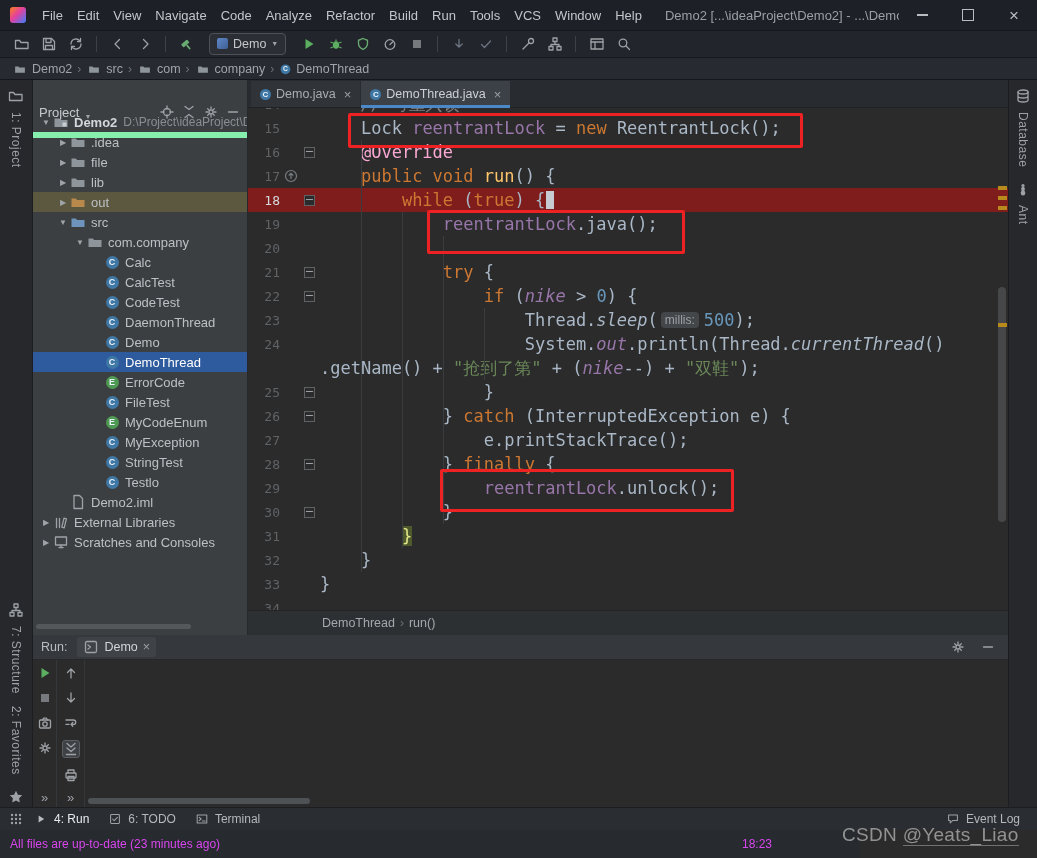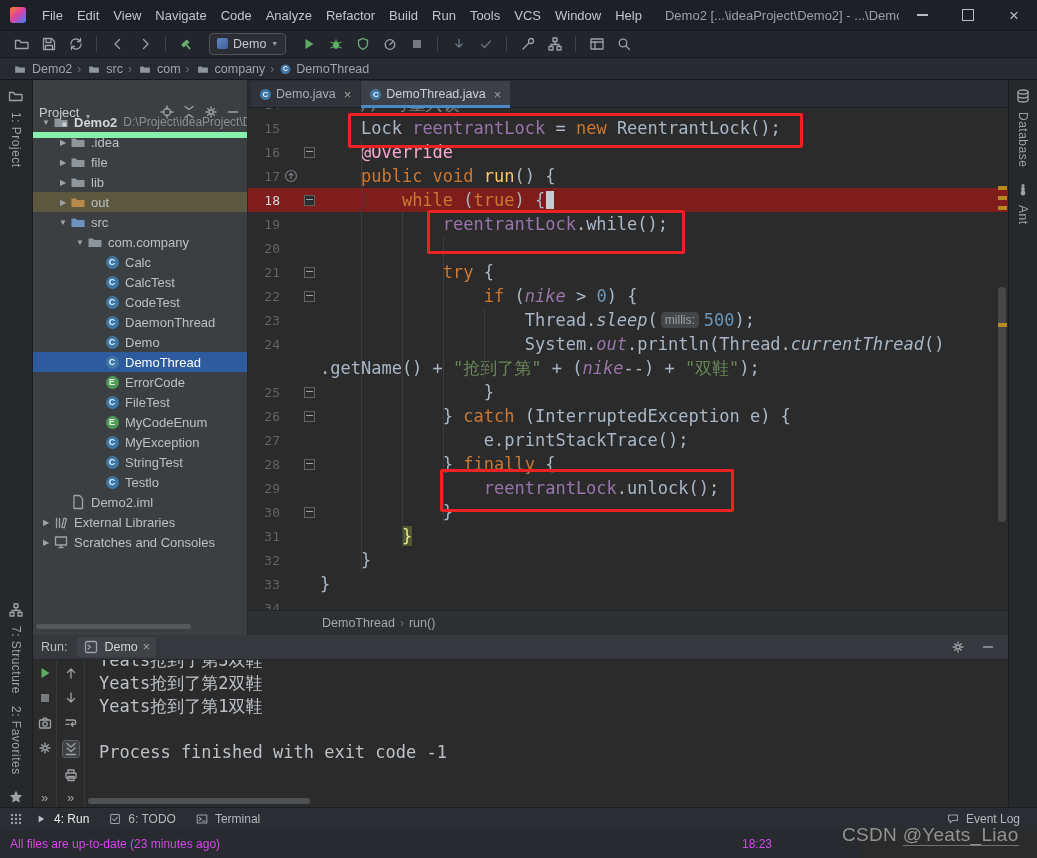--- a/index.html
+++ b/index.html
@@ -646,21 +646,21 @@
             </span>
           </div>
           <div class="ctext"><span class="s-p">        </span><span class="s-k">while </span><span class="s-p">(</span><span class="s-k">true</span><span class="s-p">) {</span><span class="caret"></span></div>
         </div>
         <div class="crow">
           <div class="gut">
             <span class="lno">19</span>
             <span class="gslot"></span>
             <span class="fslot"></span>
           </div>
-          <div class="ctext"><span class="s-p">            </span><span class="s-f">reentrantLock</span><span class="s-p">.while();</span></div>
+          <div class="ctext"><span class="s-p">            </span><span class="s-f">reentrantLock</span><span class="s-p">.java();</span></div>
         </div>
         <div class="crow">
           <div class="gut">
             <span class="lno">20</span>
             <span class="gslot"></span>
             <span class="fslot"></span>
           </div>
           <div class="ctext"></div>
         </div>
         <div class="crow">
@@ -885,27 +885,20 @@
         </svg>
       </span>
       <span>
         <svg width="16" height="16" viewBox="0 0 16 16">
           <rect x="3" y="6" width="10" height="5" rx=".8" stroke="#9ea2a7" stroke-width="1.3" fill="none" stroke-linecap="round" stroke-linejoin="round"></rect>
           <path d="M5 6V3h6v3M5 9.5h6v4H5z" stroke="#9ea2a7" stroke-width="1.3" fill="none" stroke-linecap="round" stroke-linejoin="round"></path>
         </svg>
       </span>
       <span class="more">»</span>
     </div>
-  <div class="console" id="console">
-      <div class="cline">Yeats抢到了第3双鞋</div>
-      <div class="cline">Yeats抢到了第2双鞋</div>
-      <div class="cline">Yeats抢到了第1双鞋</div>
-      <div class="cline"></div>
-      <div class="cline">Process finished with exit code -1</div>
-    </div>
   <div class="csb"></div>
 </div>
 
 <div class="twbar" id="twbar">
     <span>
       <svg width="16" height="16" viewBox="0 0 16 16">
         <circle cx="4" cy="4" r="1.2" fill="#9ea2a7"></circle>
         <circle cx="8" cy="4" r="1.2" fill="#9ea2a7"></circle>
         <circle cx="12" cy="4" r="1.2" fill="#9ea2a7"></circle>
         <circle cx="4" cy="8" r="1.2" fill="#9ea2a7"></circle>

